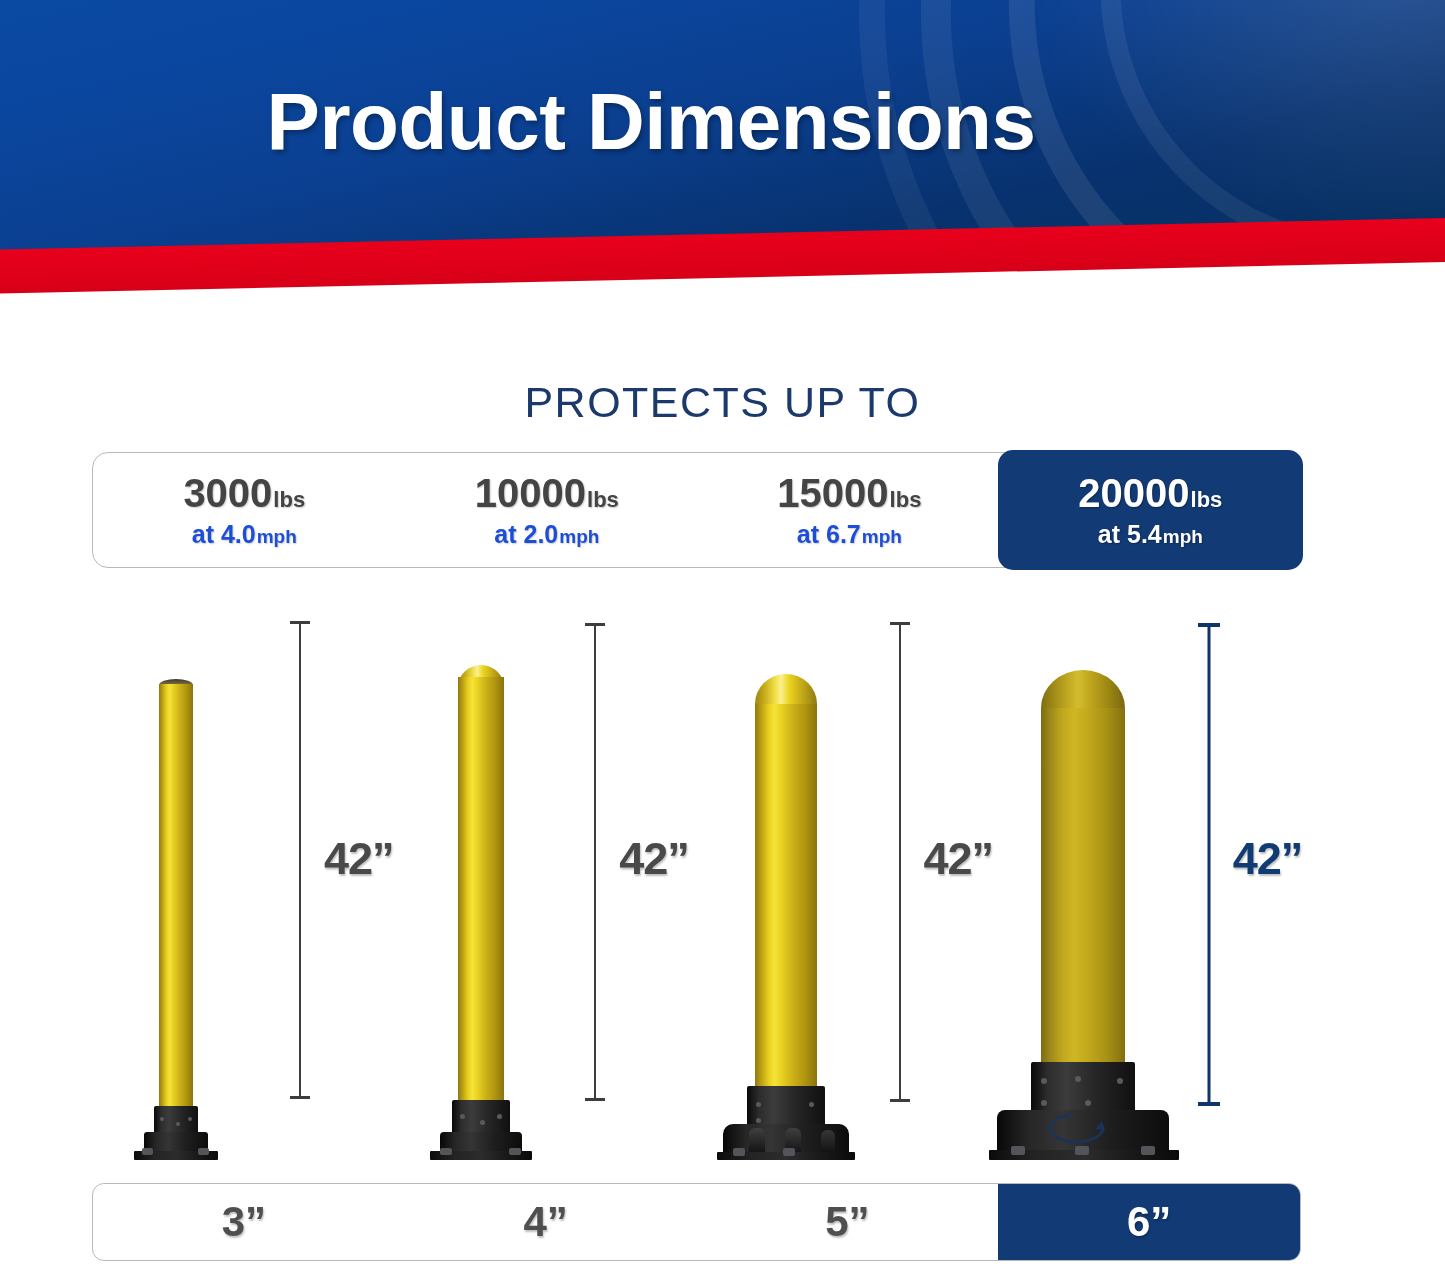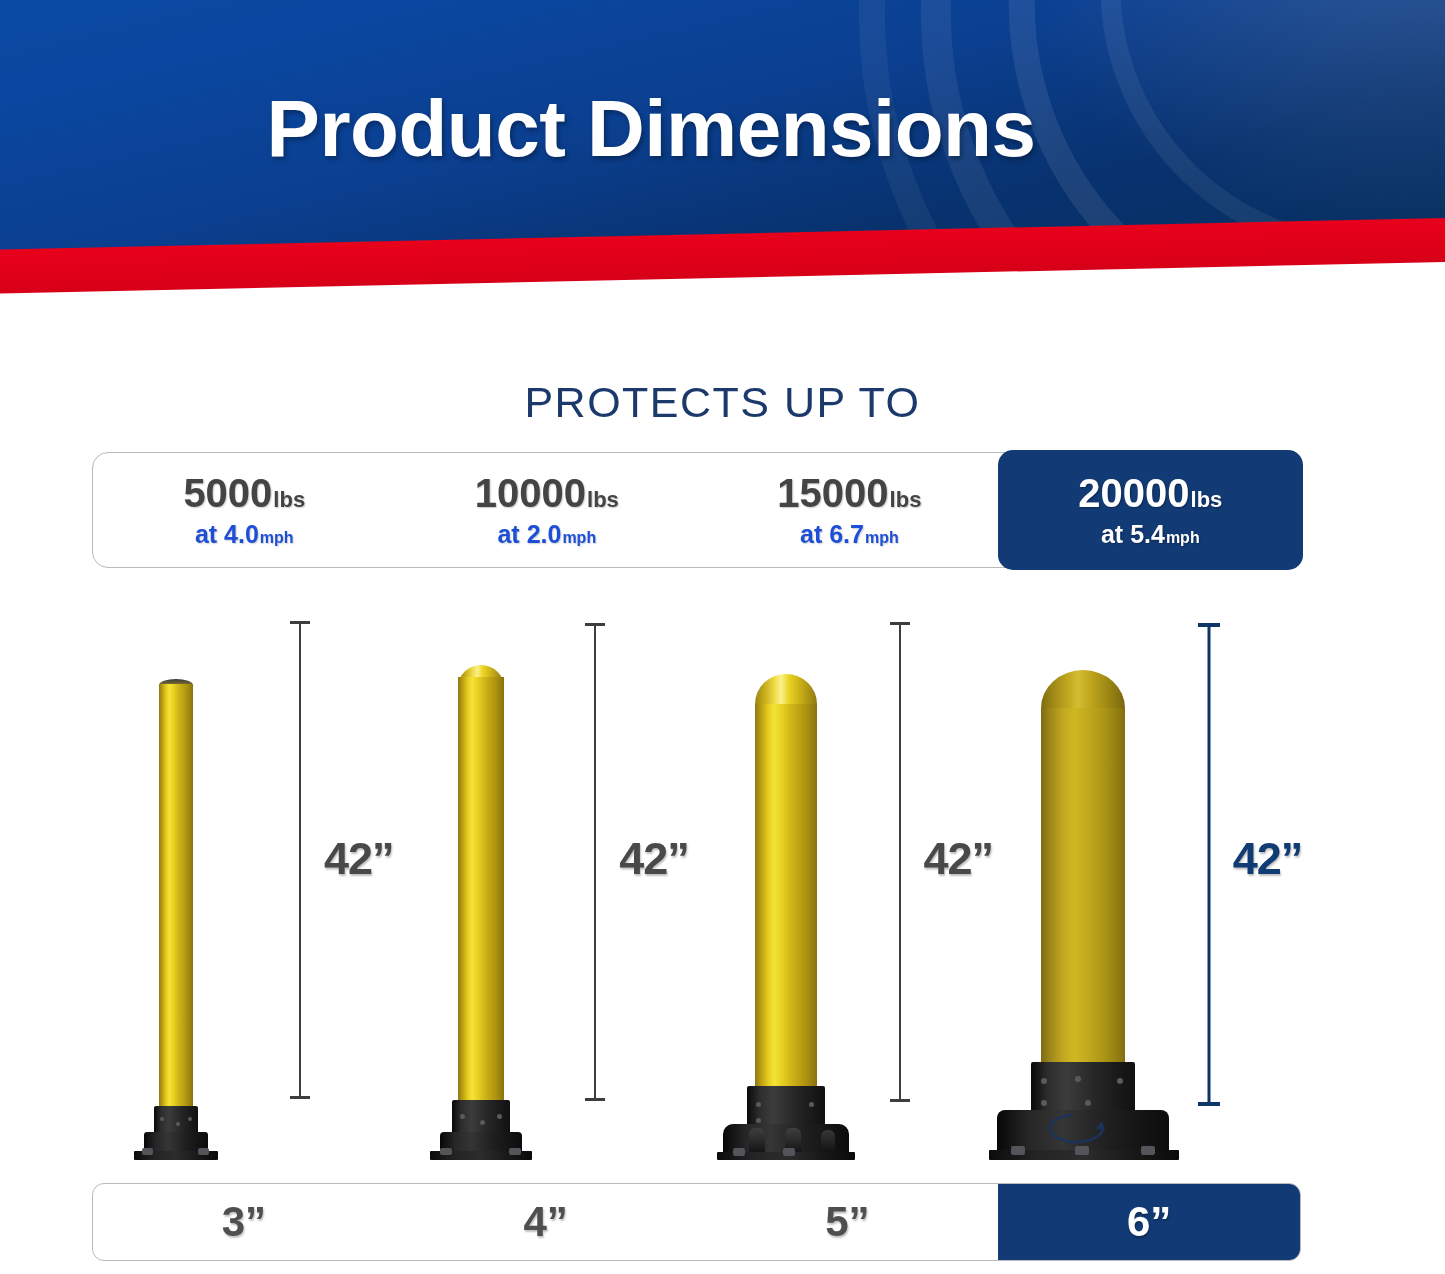--- a/index.html
+++ b/index.html
@@ -34,21 +34,21 @@
   .arc3{right:-380px;top:-430px;width:940px;height:940px;border-width:26px;border-color:rgba(255,255,255,0.055);}
   .arc4{right:-170px;top:-230px;width:500px;height:500px;border-width:20px;border-color:rgba(255,255,255,0.07);}
 
   .banner-red{
     position:absolute;left:-20px;top:250px;width:1490px;height:44px;
     background:linear-gradient(180deg,#e8001c 0%, #df0018 60%, #d60018 100%);
     transform:rotate(-1.25deg);
     transform-origin:0 0;
   }
   .banner-title{
-    position:absolute;left:0;top:83px;width:1302px;
+    position:absolute;left:0;top:76px;width:1302px;
     text-align:center;
     color:#ffffff;
     font-size:80px;
     font-weight:bold;
     letter-spacing:-0.5px;
     text-shadow:2px 3px 5px rgba(0,0,0,0.32);
     font-family:"Liberation Sans", sans-serif;
     z-index:4;
   }
 
@@ -76,21 +76,21 @@
     color:#444444;font-weight:bold;font-size:40px;line-height:1;
     white-space:nowrap;display:flex;align-items:baseline;
     text-shadow:1px 1px 1.5px rgba(0,0,0,0.22);
   }
   .spec-weight .unit{font-size:22px;font-weight:bold;margin-left:1px;}
   .spec-speed{
     color:#1d4ed8;font-weight:bold;font-size:25px;line-height:1;margin-top:9px;
     white-space:nowrap;display:flex;align-items:baseline;
     text-shadow:1px 1px 1.5px rgba(0,0,0,0.2);
   }
-  .spec-speed .unit{font-size:16px;font-weight:bold;margin-left:1px;}
+  .spec-speed .unit{font-size:19px;font-weight:bold;margin-left:1px;}
   .spec-cell.active .spec-weight,
   .spec-cell.active .spec-speed{color:#ffffff;text-shadow:1px 1px 2px rgba(0,0,0,0.35);}
 
   
   .products{
     position:absolute;left:92px;top:600px;width:1209px;height:560px;
     display:flex;
   }
   .product{
     flex:1;position:relative;height:560px;
@@ -198,21 +198,21 @@
   <div class="banner-red"></div>
   <div class="banner-title">Product Dimensions</div>
 </div>
 
 <div class="protects-heading">PROTECTS UP TO</div>
 
 <div class="spec-row">
 
   <div class="spec-cell">
     <div class="spec-weight">
-      <span>5000</span>
+      <span>3000</span>
         <span class="unit">lbs</span>
     </div>
     <div class="spec-speed">
       <span>at 4.0</span>
         <span class="unit">mph</span>
     </div>
   </div>
 
   <div class="spec-cell">
     <div class="spec-weight">

